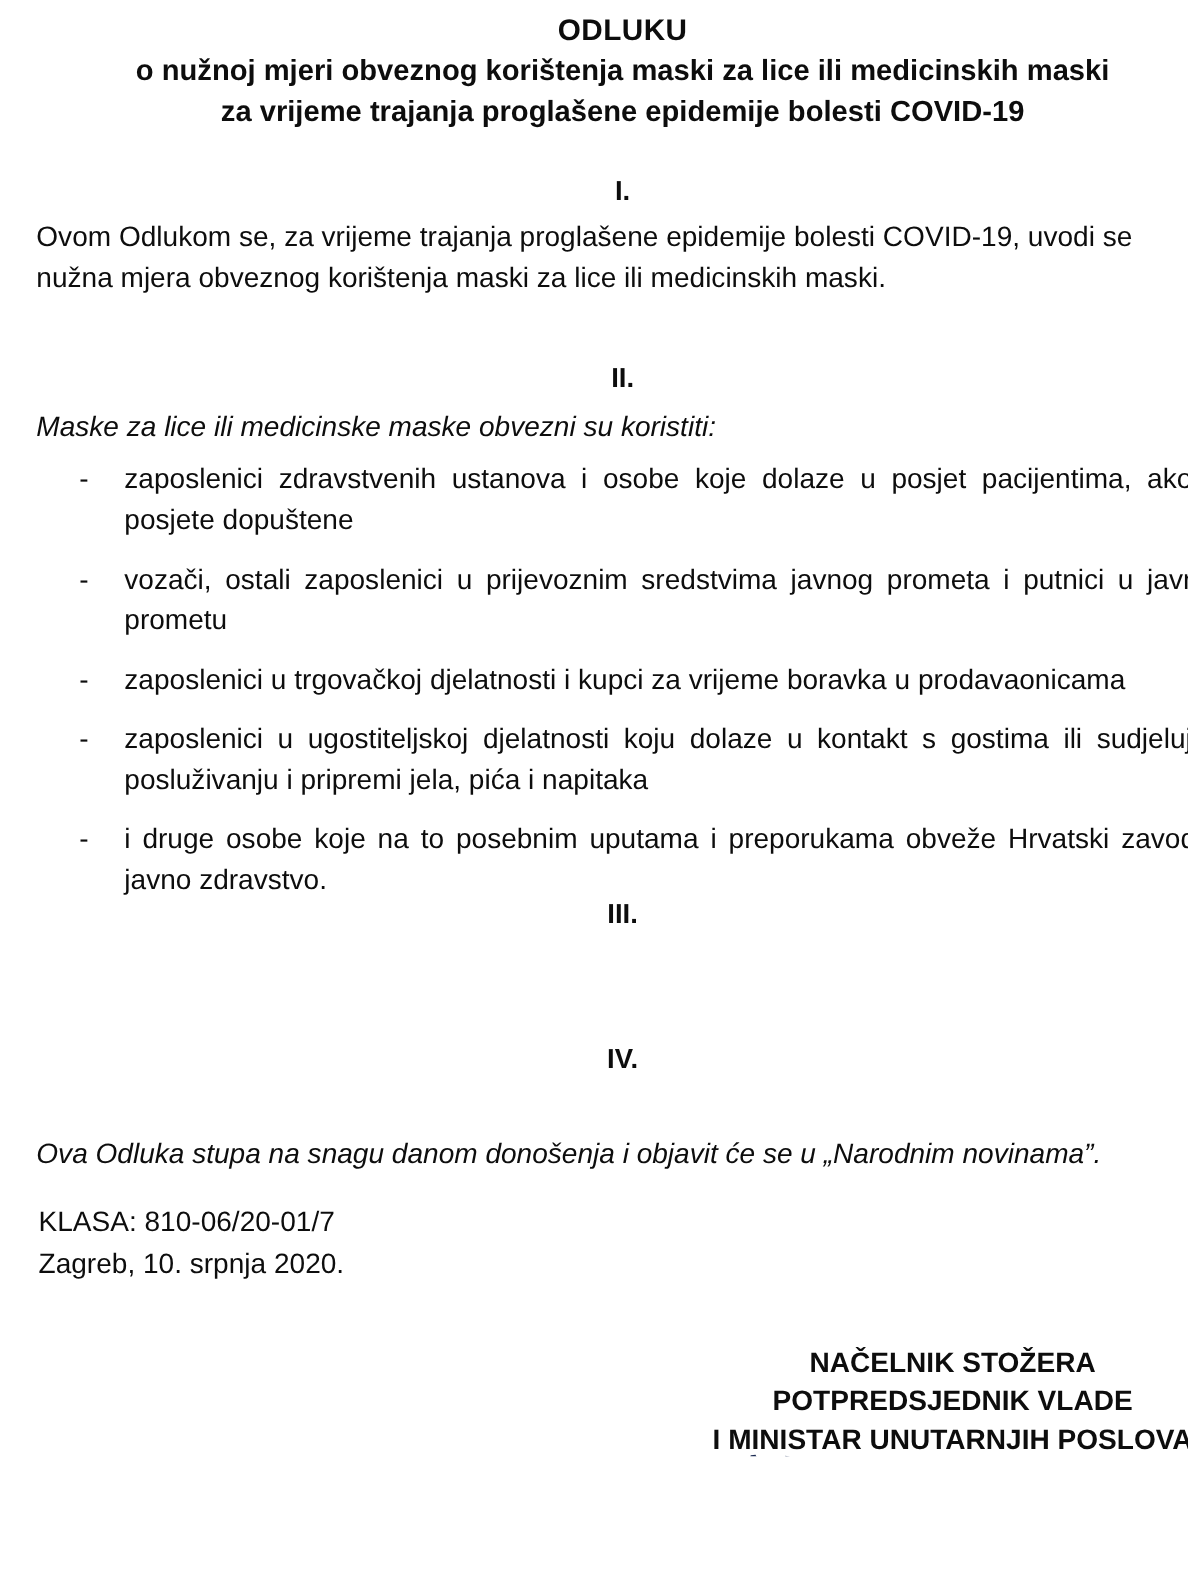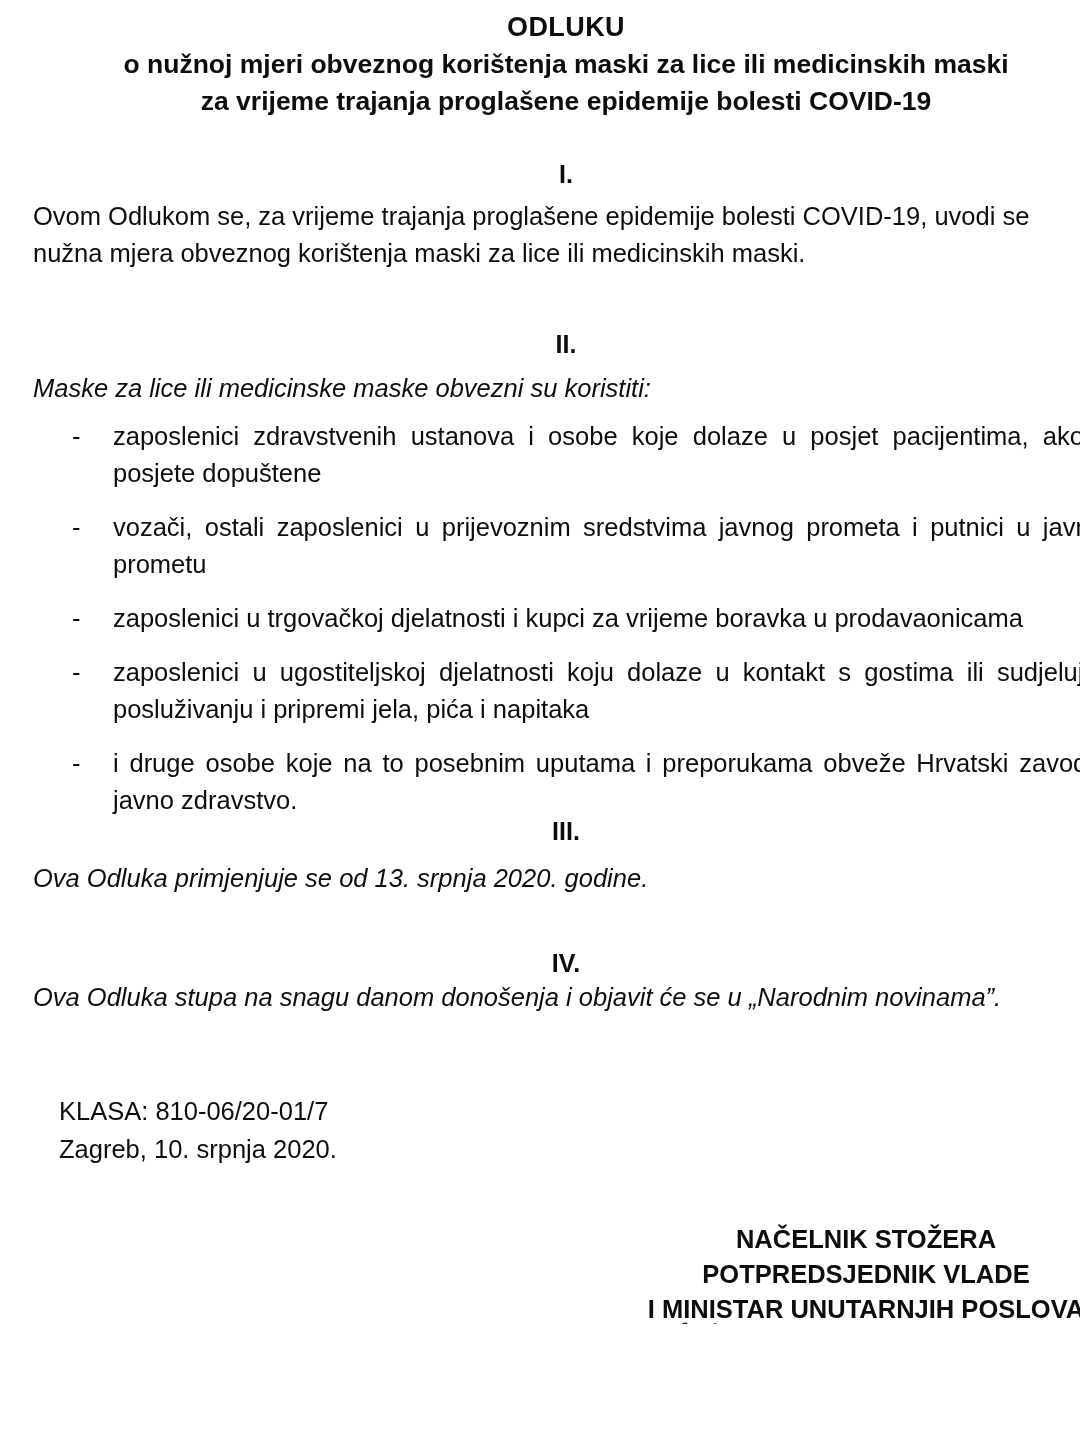--- a/index.html
+++ b/index.html
@@ -92,21 +92,20 @@
     text-justify: inter-word;
   }
 
   
   .refs {
     position: absolute;
     left: 35px;
     top: 1092px;
     font-size: 25.5px;
     line-height: 38px;
-    margin-left: 24px;
   }
   .refs div { white-space: nowrap; }
 
   
   .signature {
     position: absolute;
     left: 600px;
     top: 1222px;
     width: 532px;
     text-align: center;
@@ -216,24 +215,23 @@
     </div>
 
     <div class="bullet-row">
       <span class="bullet-dash">-</span>
       <div class="bullet-text">i druge osobe koje na to posebnim uputama i preporukama obveže Hrvatski zavod za javno zdravstvo.</div>
     </div>
 
   </div>
 
   <div class="numeral" style="top:816px;">III.</div>
-  <div class="para nowrap" style="top:860px;">Ova Odluka primjenjuje se od 13. srpnja 2020. godine.</div>
 
   <div class="numeral" style="top:948px;">IV.</div>
-  <div class="para nowrap" style="top:979px;">Ova Odluka stupa na snagu danom donošenja i objavit će se u „Narodnim novinama”.</div>
+  <div class="para nowrap" style="top:1031px;">Ova Odluka stupa na snagu danom donošenja i objavit će se u „Narodnim novinama”.</div>
 
   <div class="refs">
     <div>KLASA: 810-06/20-01/7</div>
     <div>Zagreb, 10. srpnja 2020.</div>
   </div>
 
   <div class="signature">
     <div>NAČELNIK STOŽERA</div>
     <div>POTPREDSJEDNIK VLADE</div>
     <div>I MINISTAR UNUTARNJIH POSLOVA</div>

